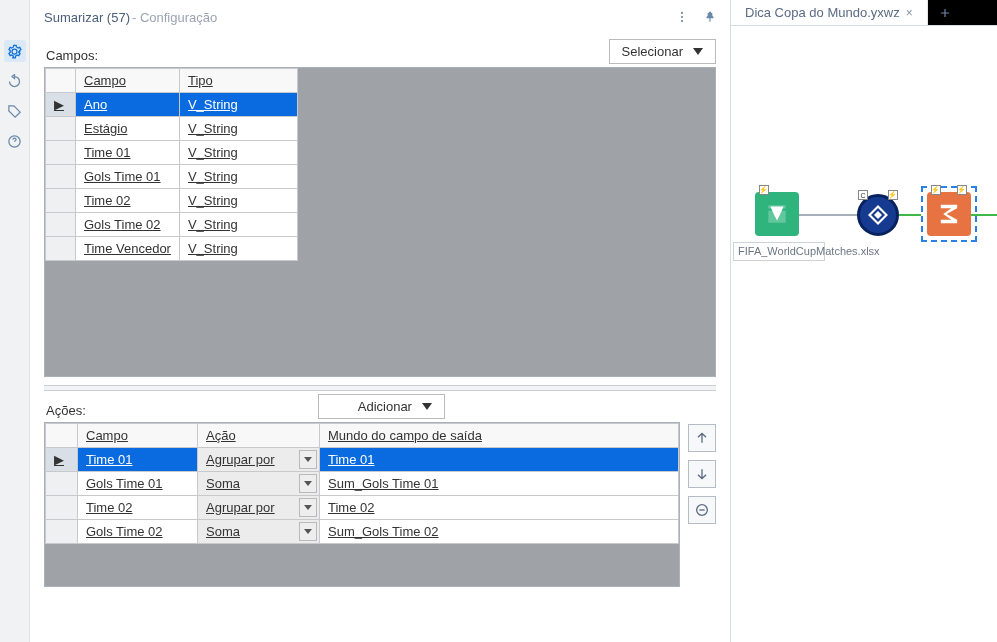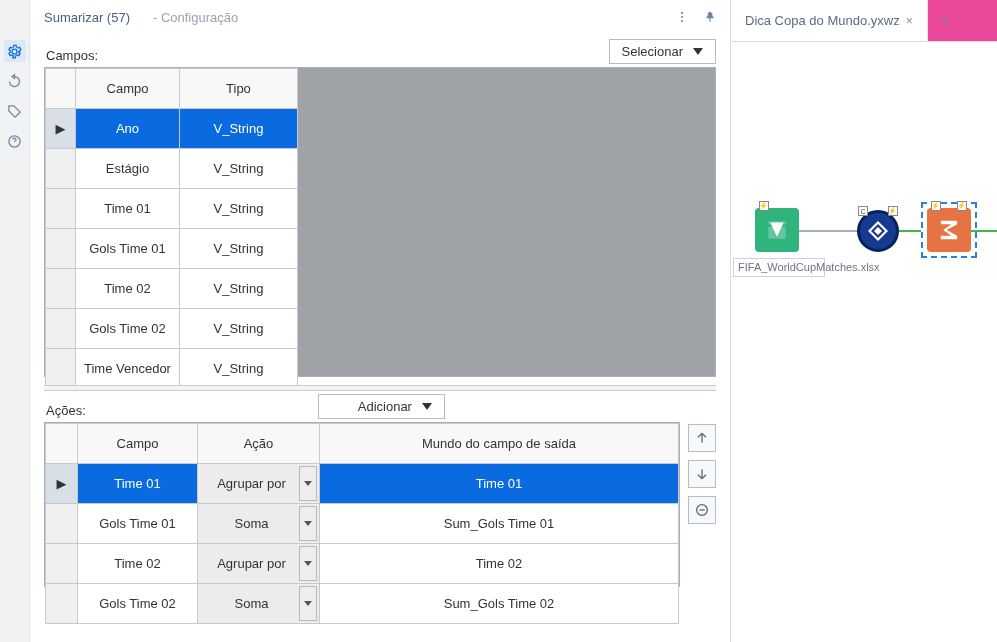--- a/index.html
+++ b/index.html
@@ -8,60 +8,60 @@
   
   .icon-rail { width: 30px; background: #f0f2f4; border-right: 1px solid #e0e2e6; padding-top: 40px; display: flex; flex-direction: column; align-items: center; gap: 8px; }
   .icon-rail .rail-item { width: 22px; height: 22px; display: flex; align-items: center; justify-content: center; color: #6b88a6; cursor: pointer; border-radius: 3px; }
   .icon-rail .rail-item.sel { background: #dbe8f5; color: #0b6fd6; }
   .icon-rail svg { width: 15px; height: 15px; }
   
   
   .config { flex: 0 0 700px; display: flex; flex-direction: column; }
   .config-header { height: 34px; padding: 0 10px 0 14px; display: flex; align-items: center; color: #333; }
   .config-title { font-size: 13px; color: #4a5f7a; }
-  .config-sub { margin-left: 23px; color: #9aa4b2; }
+  .config-sub { margin-left: 2px; color: #9aa4b2; }
   .header-actions { margin-left: auto; display: flex; gap: 8px; color: #6b88a6; }
   .header-actions .ic { width: 20px; height: 20px; display:flex; align-items:center; justify-content:center; cursor:pointer;}
   
   .panel-body { flex: 1; padding: 4px 14px 10px 14px; display: flex; flex-direction: column; overflow: hidden; }
   
   .section-label { font-size: 13px; color: #333; margin: 10px 2px 2px 2px; }
   .section-header-row { display: flex; align-items: center; }
   .sel-btn, .add-btn {
     margin-left: auto; padding: 4px 12px; border: 1px solid #bbb; background: #fff;
     display: inline-flex; align-items: center; gap: 10px; cursor: pointer; color:#333;
   }
   .sel-btn .tri, .add-btn .tri { width: 0; height: 0; border-left: 5px solid transparent; border-right: 5px solid transparent; border-top: 7px solid #333; }
   
   .grid-wrap { border: 1px solid #a9b0ba; background: #9fa3a8; margin-top: 2px; }
   .grid-wrap.campos { height: 310px; }
   .grid-wrap.acoes { height: 165px; }
   
   table.grid { border-collapse: collapse; background: #fff; }
-  table.grid th, table.grid td { border: 1px solid #c7c9cd; padding: 12px 8px; text-align: center; font-weight: normal; color: #333; white-space: nowrap; }
+  table.grid th, table.grid td { border: 1px solid #c7c9cd; padding: 4px 8px; text-align: left; font-weight: normal; color: #333; white-space: nowrap; text-decoration: underline; }
   table.grid th { background: #f8f8f8; }
   .row-head { width: 30px; background: #eef0f2; }
   .sel-cell { background: #0a6adf !important; color: #fff !important; }
   .row-sel-head { background:#d9dfe6; text-align:center; color:#555;}
   
   .acao-cell { background: #ececec; position: relative; padding-right: 22px !important; }
   .acao-cell .dd { position: absolute; right: 2px; top: 2px; bottom: 2px; width: 18px; border:1px solid #b9b9b9; background:#eee; display:flex; align-items:center; justify-content:center;}
   .acao-cell .dd::after { content:""; width:0;height:0;border-left:4px solid transparent;border-right:4px solid transparent;border-top:5px solid #555;}
   
   .divider { height: 6px; border-top: 1px solid #c9cdd4; border-bottom: 1px solid #c9cdd4; background:#f1f3f6; margin: 8px 0 2px 0; cursor: row-resize;}
   
   .actions-row { display:flex; gap:8px; align-items:flex-start;}
   .actions-grid-col { flex:1; }
   .side-buttons { display:flex; flex-direction:column; gap:8px; padding-top:4px;}
   .side-btn { width:28px; height:28px; border:1px solid #b5bcc6; background:#f6f8fa; display:flex; align-items:center; justify-content:center; cursor:pointer; color:#5b6b84;}
   .side-btn svg { width:16px; height:16px;}
   
   
   .canvas-area { flex: 1; border-left: 1px solid #d7dce2; display:flex; flex-direction:column; }
-  .tab-bar { height: 42px; display:flex; align-items:stretch; border-bottom:1px solid #d7dce2; background:#ec4899;}
+  .tab-bar { height: 26px; display:flex; align-items:stretch; border-bottom:1px solid #d7dce2; background:#000000;}
   .tab { padding: 0 14px; display:flex; align-items:center; gap:6px; border-right:1px solid #e2e6ec; background:#fff; color:#5b6b84; cursor:pointer;}
   .tab .x { color:#8892a3; font-size:12px; }
   .add-tab { width:34px; display:flex; align-items:center; justify-content:center; color:#6b88a6; cursor:pointer;}
   
   .canvas { flex:1; position:relative; background:#fff; }
   .node { position:absolute; width:44px; height:44px; border-radius:4px; display:flex; align-items:center; justify-content:center; }
   .node-input { background:#2fb47e; }
   .node-select { background:#163a8f; border:3px solid #05215e; border-radius:50%; width:42px; height:42px;}
   .node-sum { background:#e67341; }
   .node-sum-wrap { position:absolute; border:2px dashed #2a80e4; padding:4px; }

